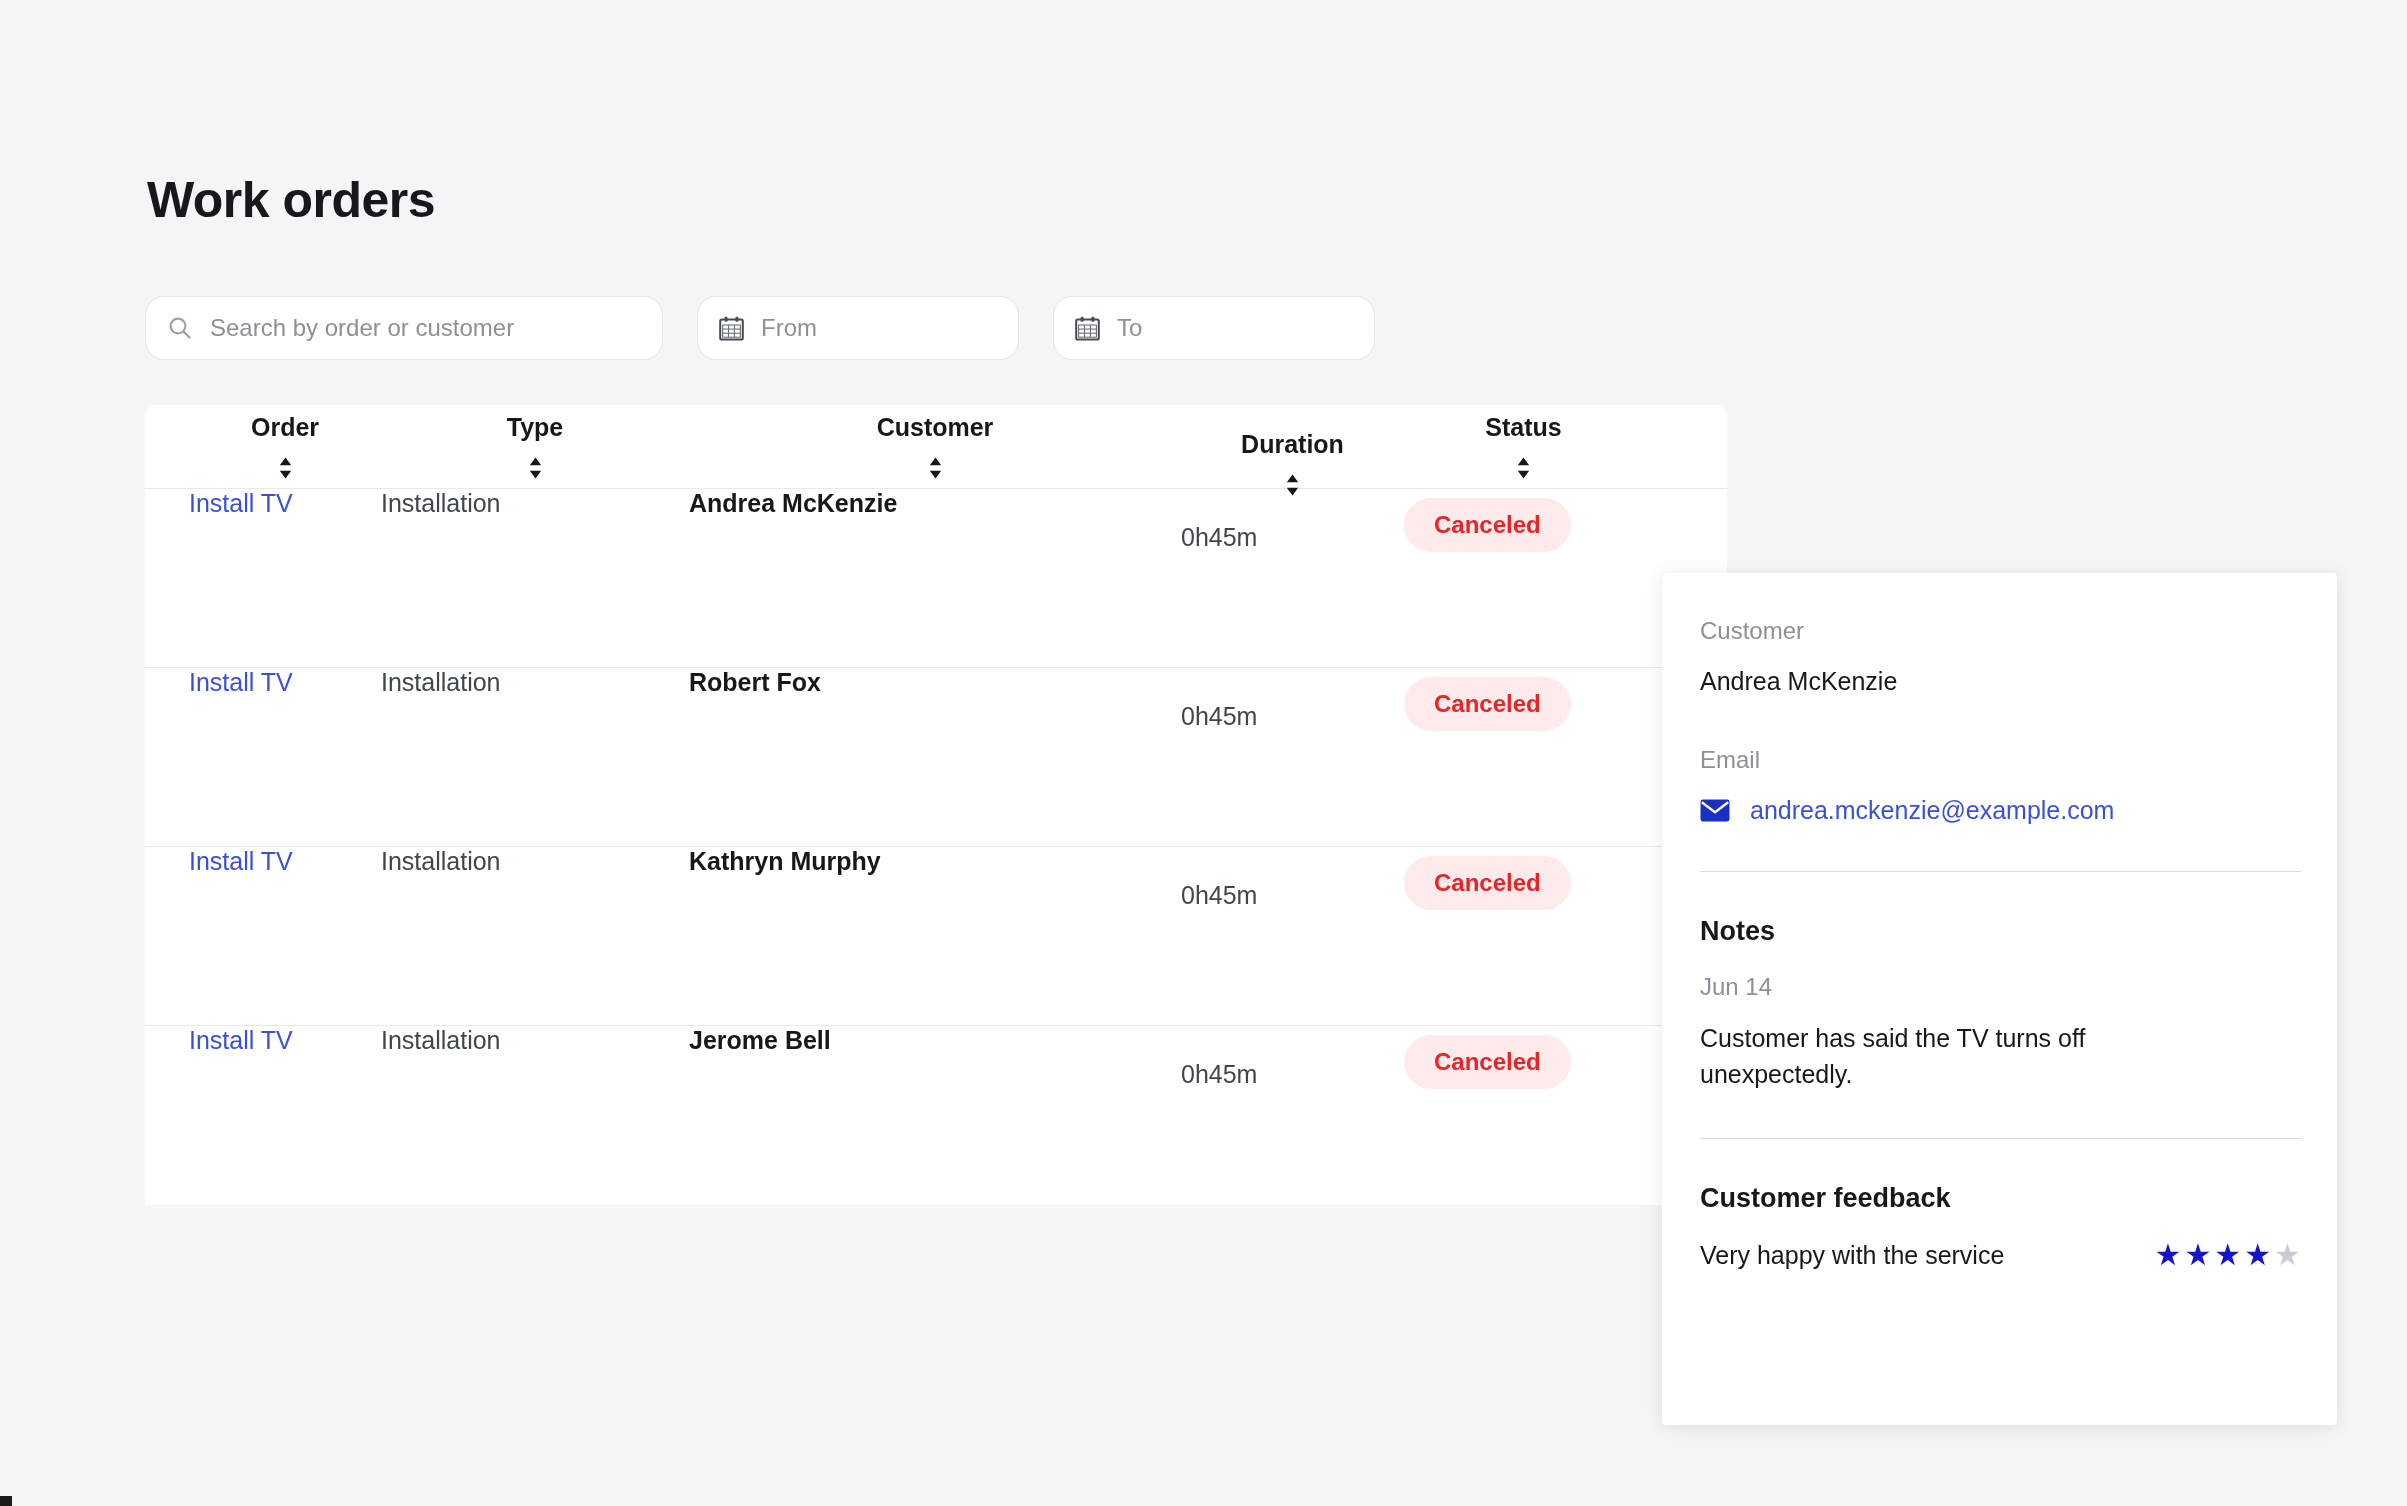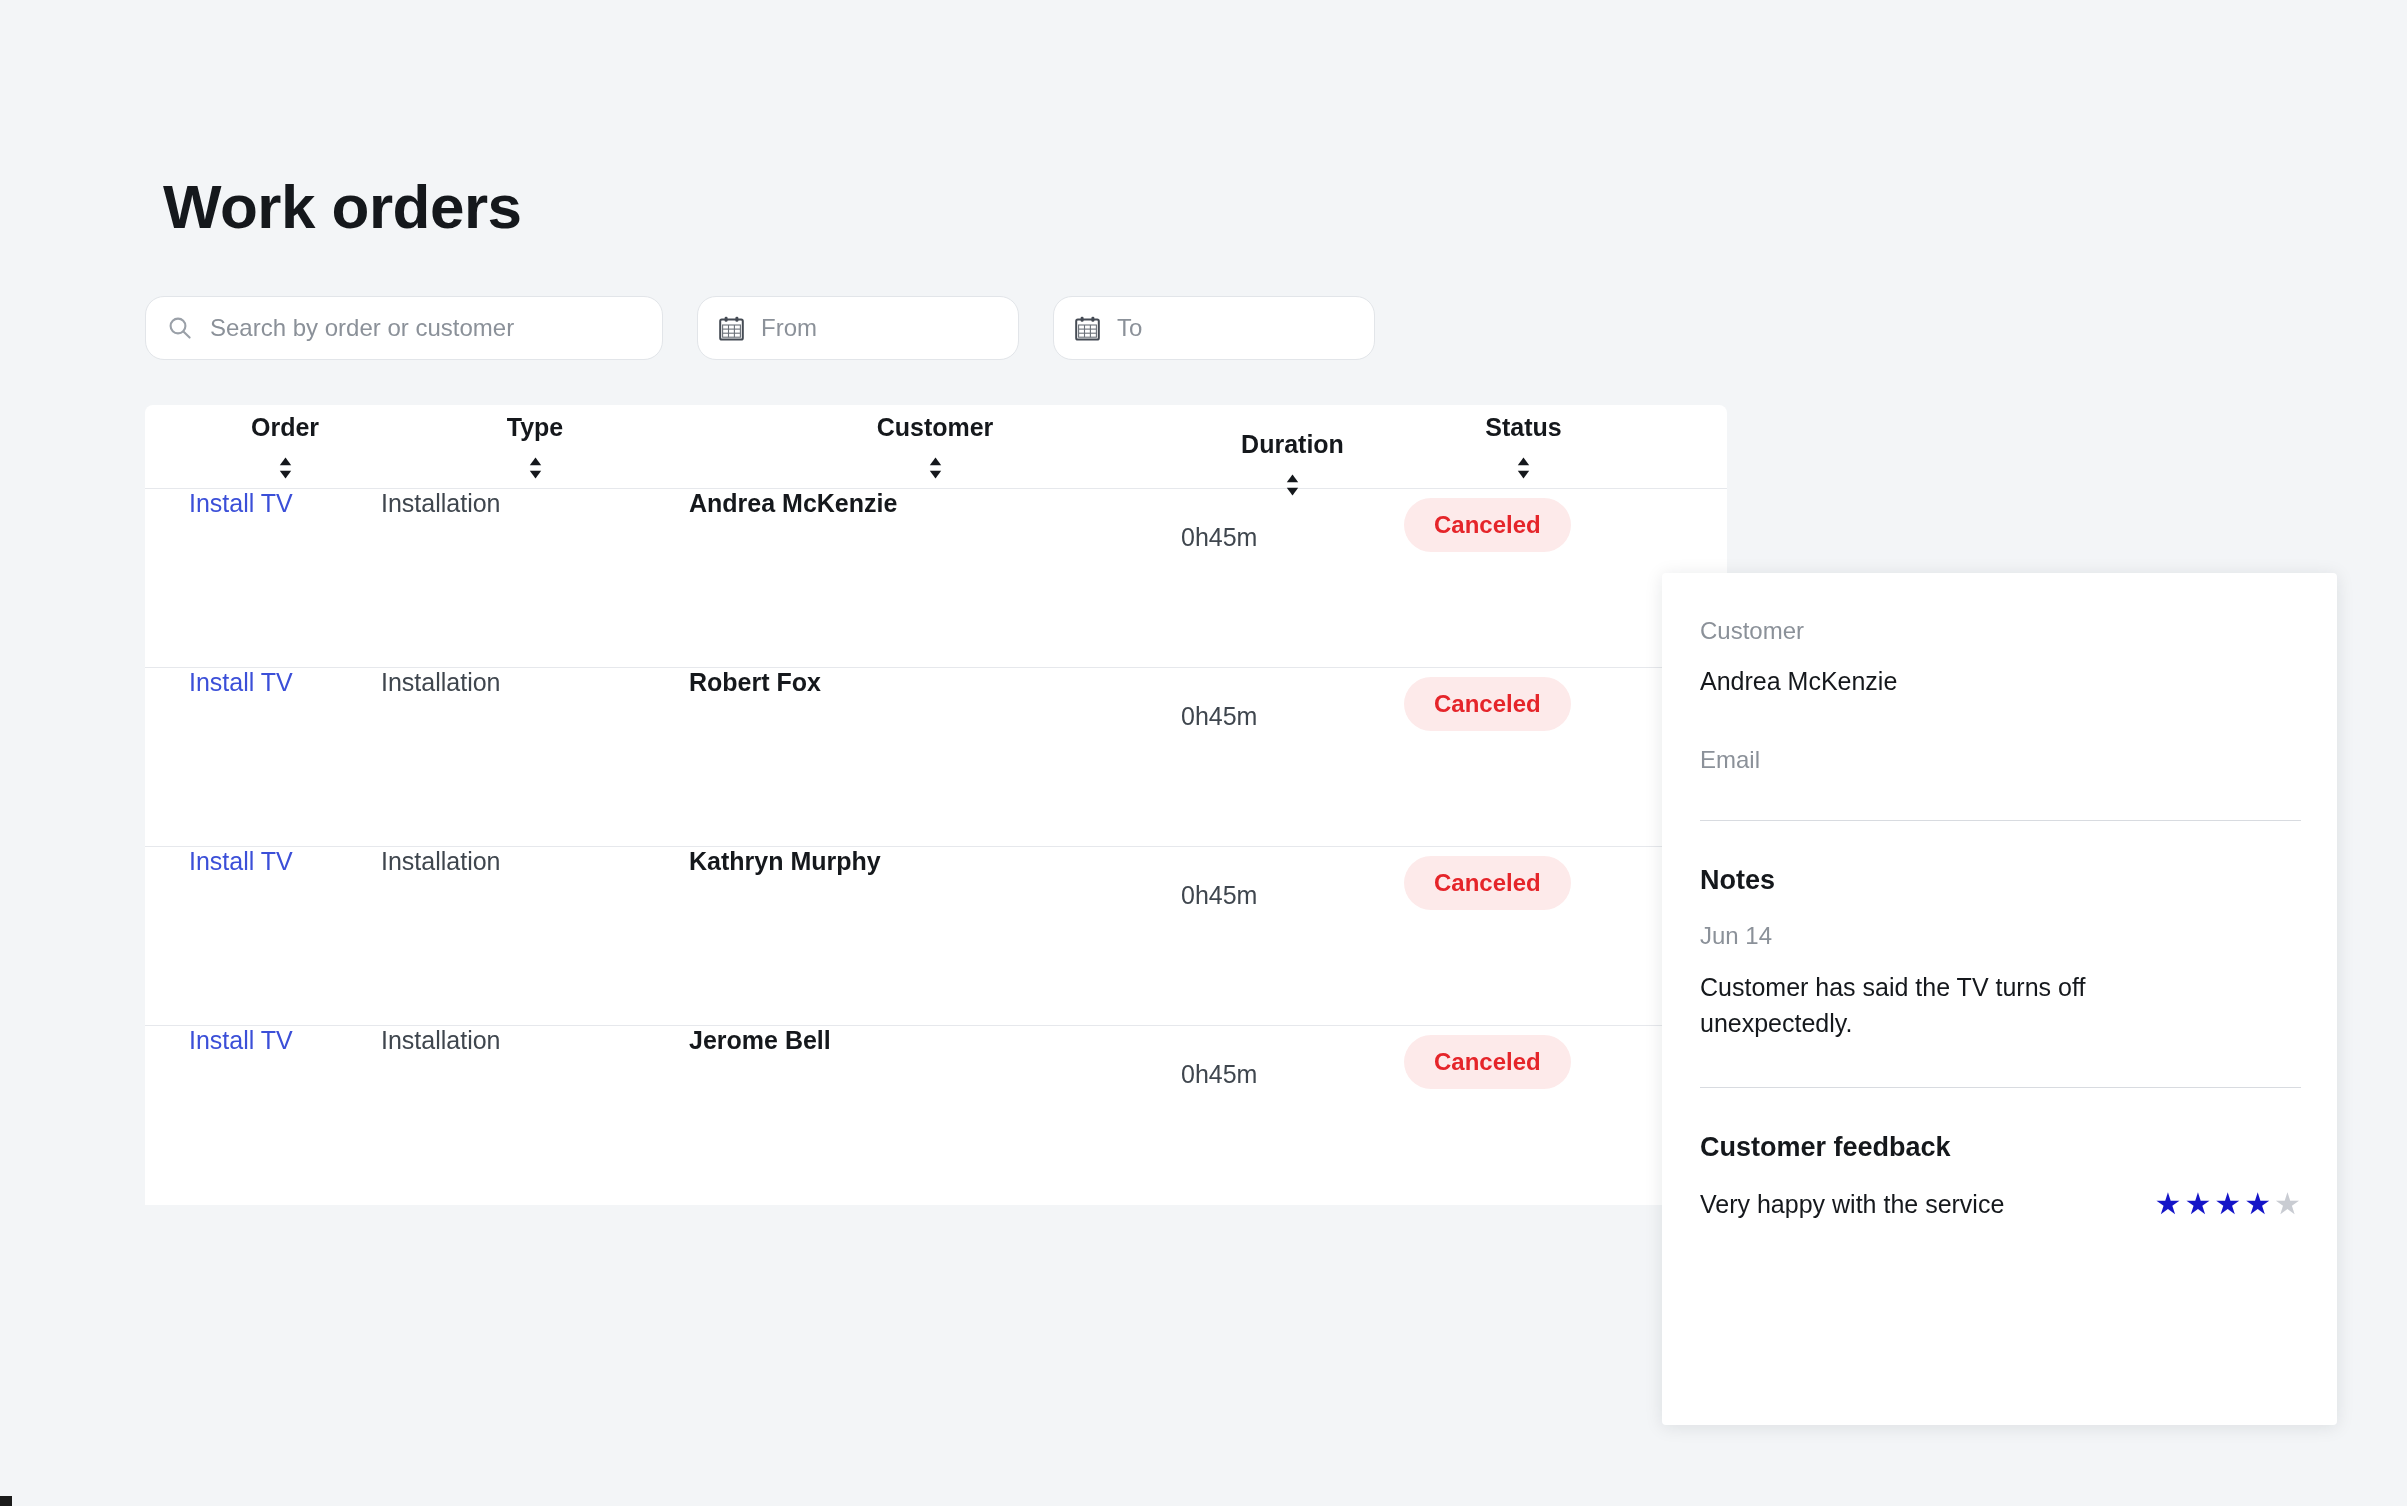--- a/index.html
+++ b/index.html
@@ -9,23 +9,23 @@
     height: 1506px;
     background: #f3f5f7;
     font-family: "Liberation Sans", sans-serif;
     overflow: hidden;
     position: relative;
   }
 
   
   .page-title {
     position: absolute;
-    left: 163px;
+    left: 147px;
     top: 171px;
-    font-size: 62px;
+    font-size: 50px;
     font-weight: bold;
     color: #15181c;
     letter-spacing: -0.5px;
   }
 
   
   .filter-bar {
     position: absolute;
     left: 145px;
     top: 296px;
@@ -342,20 +342,29 @@
 </div>
 
 <div class="panel">
 
   <div class="panel-label">Customer</div>
   <div class="panel-value">Andrea McKenzie</div>
 
   <div class="panel-gap"></div>
 
   <div class="panel-label">Email</div>
+  <div class="email-row">
+    <span class="icon-mail">
+      <svg viewBox="0 0 30 23" width="30" height="23">
+        <rect x="0.5" y="0.5" width="29" height="22" rx="2.4" fill="#1a2fc4"></rect>
+        <path d="M1.8 3.2 L15 13.2 L28.2 3.2" fill="none" stroke="#ffffff" stroke-width="2.4" stroke-linejoin="round"></path>
+      </svg>
+    </span>
+    <a class="email-link" href="#">andrea.mckenzie@example.com</a>
+  </div>
 
   <div class="divider"></div>
 
   <div class="panel-heading">Notes</div>
   <div class="note-date">Jun 14</div>
   <div class="note-body">Customer has said the TV turns off unexpectedly.</div>
 
   <div class="divider"></div>
 
   <div class="panel-heading">Customer feedback</div>

